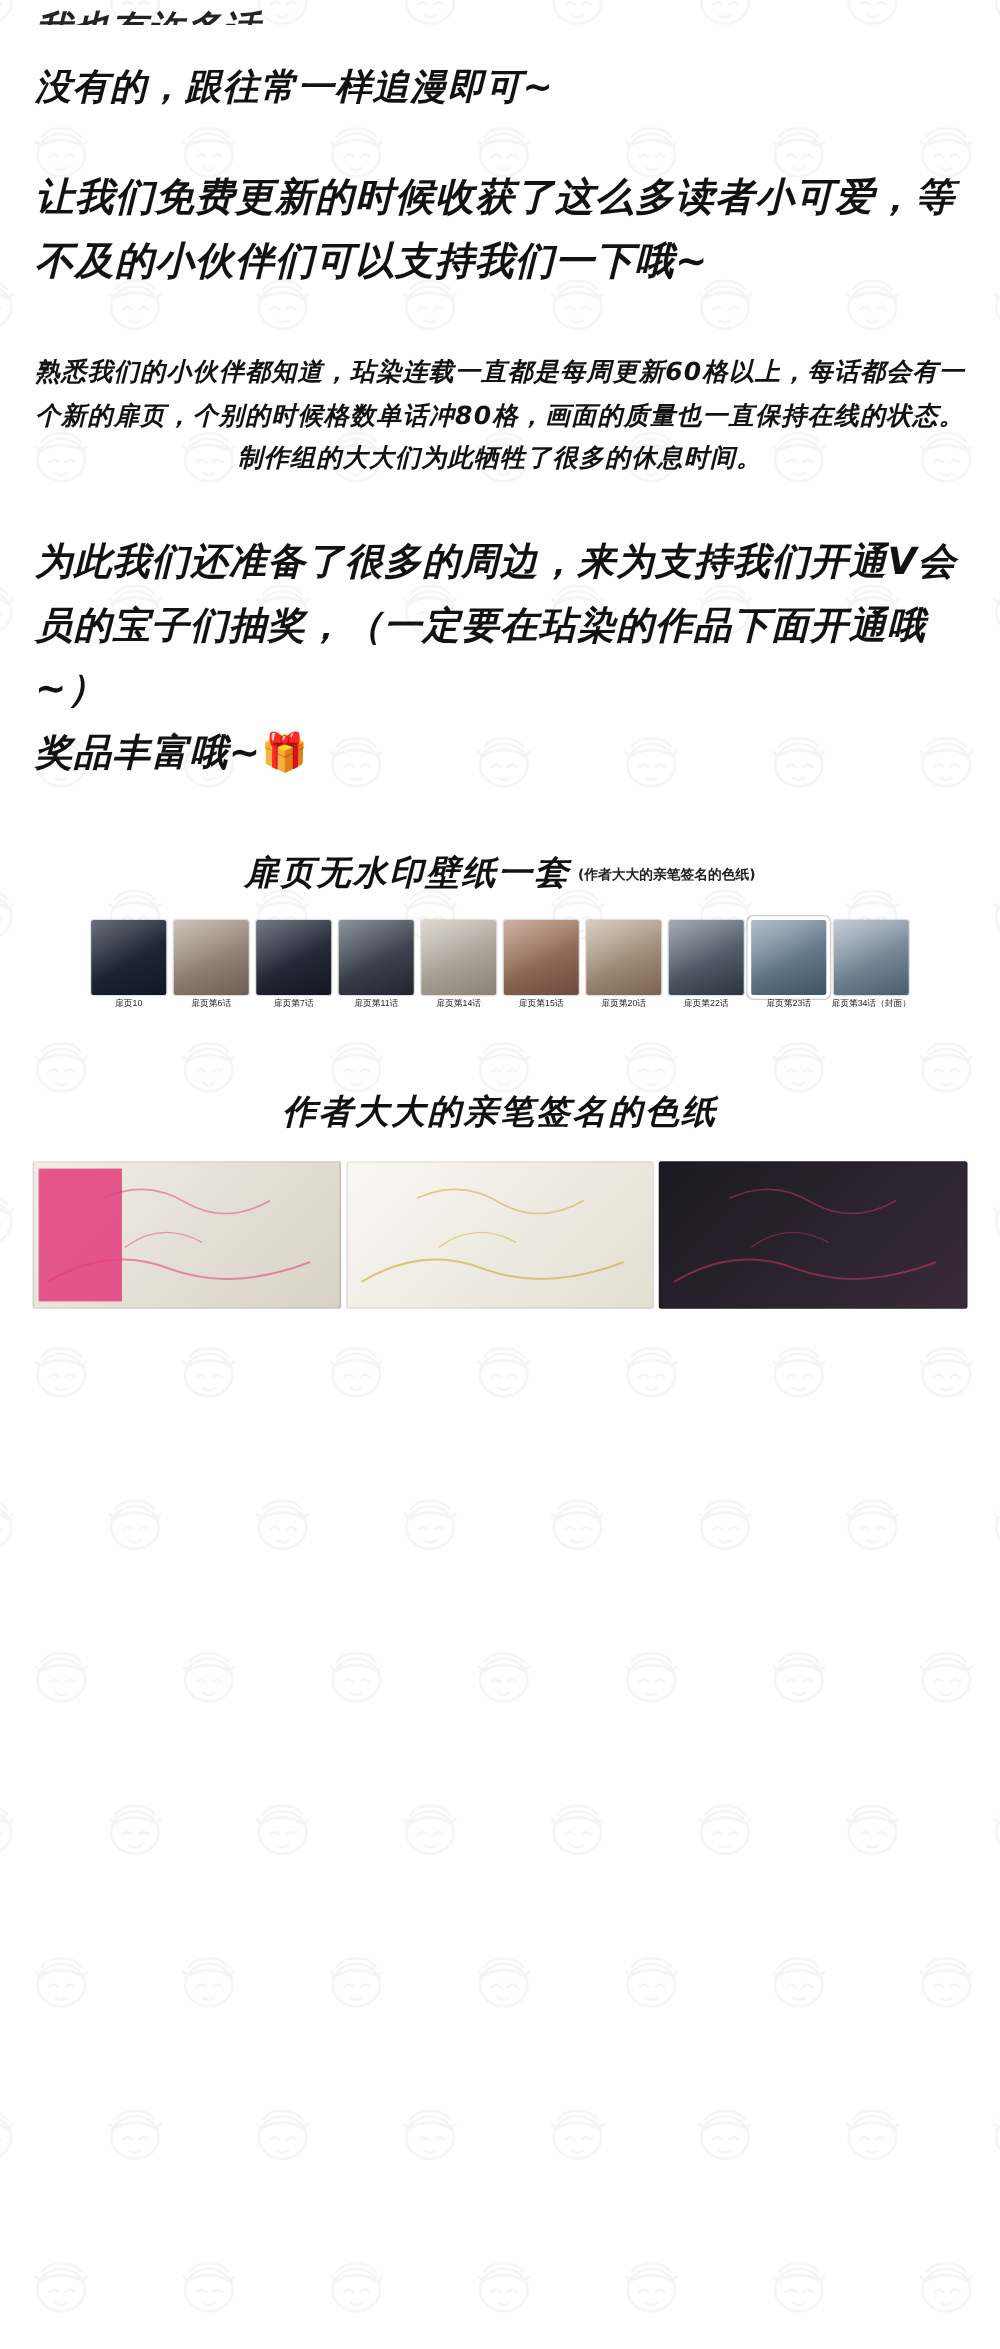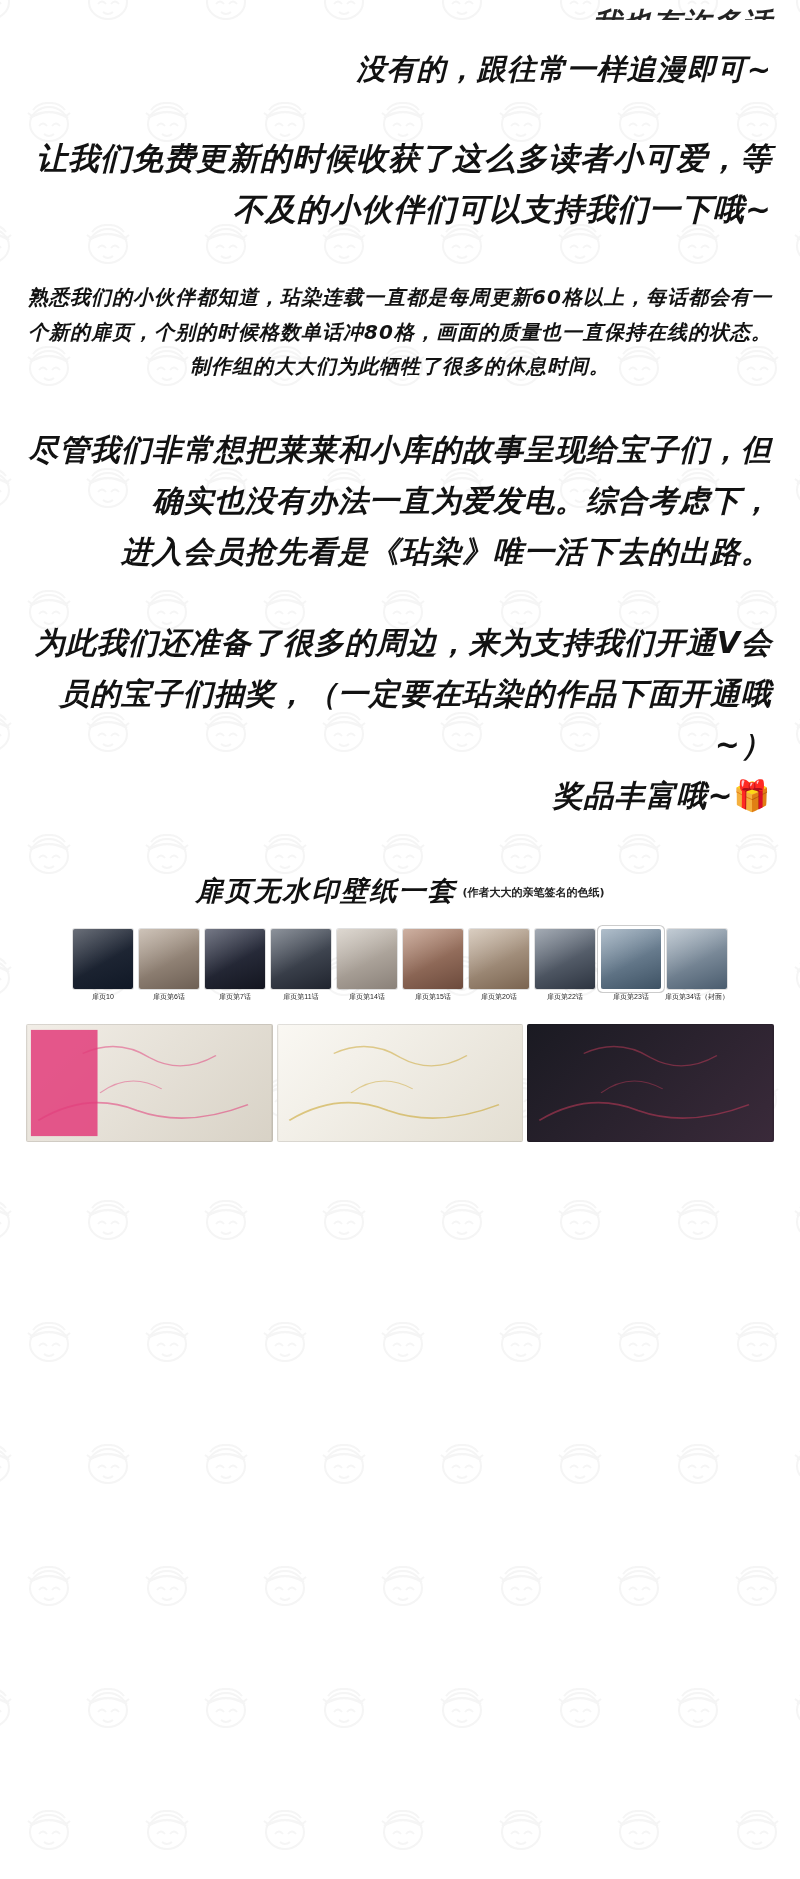--- a/index.html
+++ b/index.html
@@ -35,21 +35,21 @@
     z-index: 2;
     width: 800px;
     padding: 0;
     box-sizing: border-box;
   }
 
   
   .textblock {
     font-family: "DejaVu Sans", sans-serif;
     color: #121212;
-    text-align: right;
+    text-align: left;
     font-weight: 700;
     letter-spacing: 1px;
     line-height: 1.62;
     padding: 0 28px;
     box-sizing: border-box;
     font-style: italic;
   }
   .t-clip {
     font-size: 29px;
     margin: 0 0 4px 0;
@@ -1239,22 +1239,20 @@
    </svg></div>
   </div>
 
 <div class="page">
 
   <div class="textblock t-clip">我也有许多话</div>
 
   <div class="textblock t-1">没有的，跟往常一样追漫即可~</div>
   <div class="textblock t-2">让我们免费更新的时候收获了这么多读者小可爱，等不及的小伙伴们可以支持我们一下哦~</div>
   <div class="textblock t-3">熟悉我们的小伙伴都知道，玷染连载一直都是每周更新60格以上，每话都会有一个新的扉页，个别的时候格数单话冲80格，画面的质量也一直保持在线的状态。制作组的大大们为此牺牲了很多的休息时间。</div>
-  <div class="textblock t-4" style="white-space: pre-line;">尽管我们非常想把莱莱和小库的故事呈现给宝子们，但确实也没有办法一直为爱发电。综合考虑下，
-进入会员抢先看是《玷染》唯一活下去的出路。</div>
   <div class="textblock t-6" style="white-space: pre-line;"><span>为此我们还准备了很多的周边，来为支持我们开通V会员的宝子们抽奖，（一定要在玷染的作品下面开通哦~）
 奖品丰富哦~</span><span class="gift-emoji">🎁</span></div>
 
   <div class="section-head">
     <span class="main">扉页无水印壁纸一套</span><span class="sub">(作者大大的亲笔签名的色纸)</span>
   </div>
 
   <div class="thumb-strip" id="thumb-strip">
       <div class="thumb">
         <div class="img" style="background: linear-gradient(160deg, rgb(43, 50, 64), rgb(16, 24, 38));">
@@ -1311,20 +1309,23 @@
         <div class="cap">扉页第23话</div>
       </div>
       <div class="thumb">
         <div class="img" style="background: linear-gradient(160deg, rgb(169, 182, 194), rgb(74, 92, 110));">
           <div class="shine"></div>
         </div>
         <div class="cap">扉页第34话（封面）</div>
       </div>
     </div>
 
+  <div class="section-head section-head-2">
+    <span class="main">作者大大的亲笔签名的色纸</span>
+  </div>
 
   <div class="photo-row" id="photo-row">
       <div class="photo" style="background: linear-gradient(135deg, rgb(242, 238, 231) 0%, rgb(216, 210, 198) 100%);">
         <svg viewBox="0 0 200 120" preserveAspectRatio="none" style="position:absolute;inset:0;width:100%;height:100%">
         <rect x="0" y="0" width="200" height="120" fill="none"></rect>
         <rect x="4" y="6" width="54" height="108" fill="#e23c7a" opacity="0.85"></rect>
         <path d="M10 98 q40 -30 80 -10 q40 18 90 -6" stroke="#e23c7a" stroke-width="1.6" fill="none" opacity="0.55"></path>
         <path d="M46 30 q28 -16 54 4 q26 18 54 -2" stroke="#e23c7a" stroke-width="1.3" fill="none" opacity="0.5"></path>
         <path d="M60 70 q24 -22 50 -4" stroke="#e23c7a" stroke-width="1.1" fill="none" opacity="0.45"></path>
         <rect x="0" y="0" width="200" height="120" fill="none" stroke="rgba(0,0,0,0.10)" stroke-width="2"></rect>

